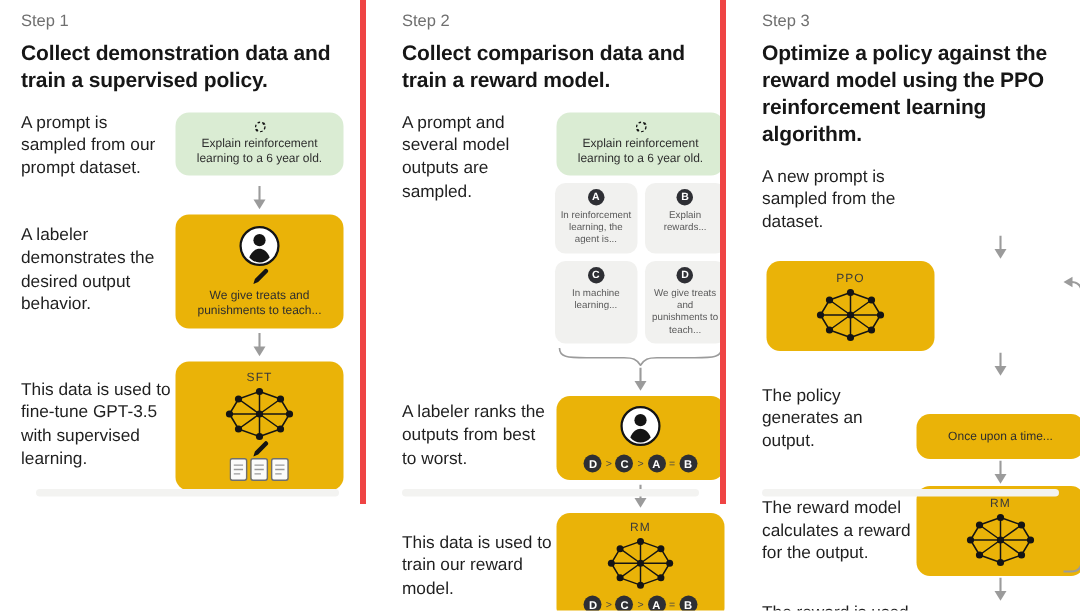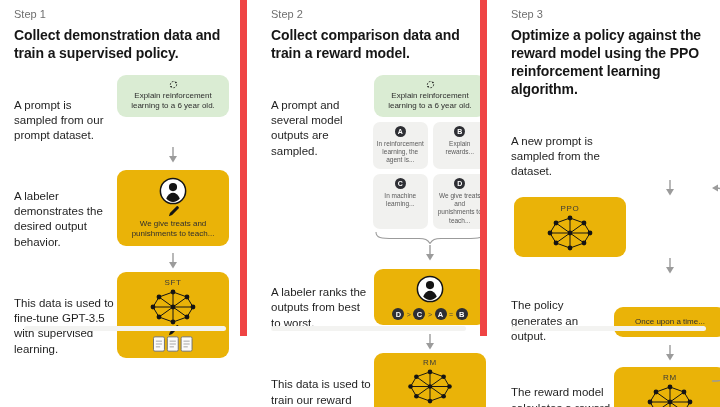--- a/index.html
+++ b/index.html
@@ -3,30 +3,30 @@
 <meta charset="utf-8">
 <style>
   html,body { margin:0; padding:0; }
   body {
     width:720px; height:407px; overflow:hidden; background:#ffffff;
     font-family:"Liberation Sans", sans-serif; color:#1f1f1f;
     -webkit-font-smoothing:antialiased;
   }
   .wrap { display:flex; width:720px; height:336px; }
   .col { width:240px; box-sizing:border-box; padding:8px 10px 0 14px; position:relative; }
-  .col + .col { border-left:7px solid #ef4444;padding-left:24px; }
+  .col + .col { border-left:4px solid #ef4444;padding-left:24px; }
 
   .step-label { font-size:11px; color:#6f6f6f; margin-bottom:7px; }
   .title { font-size:14px; font-weight:bold; color:#161616; line-height:1.28; letter-spacing:-0.1px; margin-bottom:12px; }
 
   .row { display:flex; }
   .row.top { align-items:flex-start; }
   .row.center { align-items:center; }
   .row.first { margin-top:8px; }
-  .lbl { width:100px; flex:none; font-size:11.5px; line-height:1.33; color:#1f1f1f;margin-top:23px; }
+  .lbl { width:100px; flex:none; font-size:11.5px; line-height:1.33; color:#1f1f1f; }
   .fig { width:114px; flex:none; margin-left:2px; display:flex; flex-direction:column; align-items:center; }
 
   .box { width:112px; box-sizing:border-box; border-radius:9px; display:flex;
          flex-direction:column; align-items:center; justify-content:center;
          text-align:center; padding:5px 7px; }
   .box.green { background:#daecd3; }
   .box.gray  { background:#eab308; }
   .box-text { font-size:8px; line-height:1.3; color:#2e2e2e; }
   .box-tag  { font-size:8px; letter-spacing:0.7px; color:#3a3a3a; margin-bottom:2px; }
 

